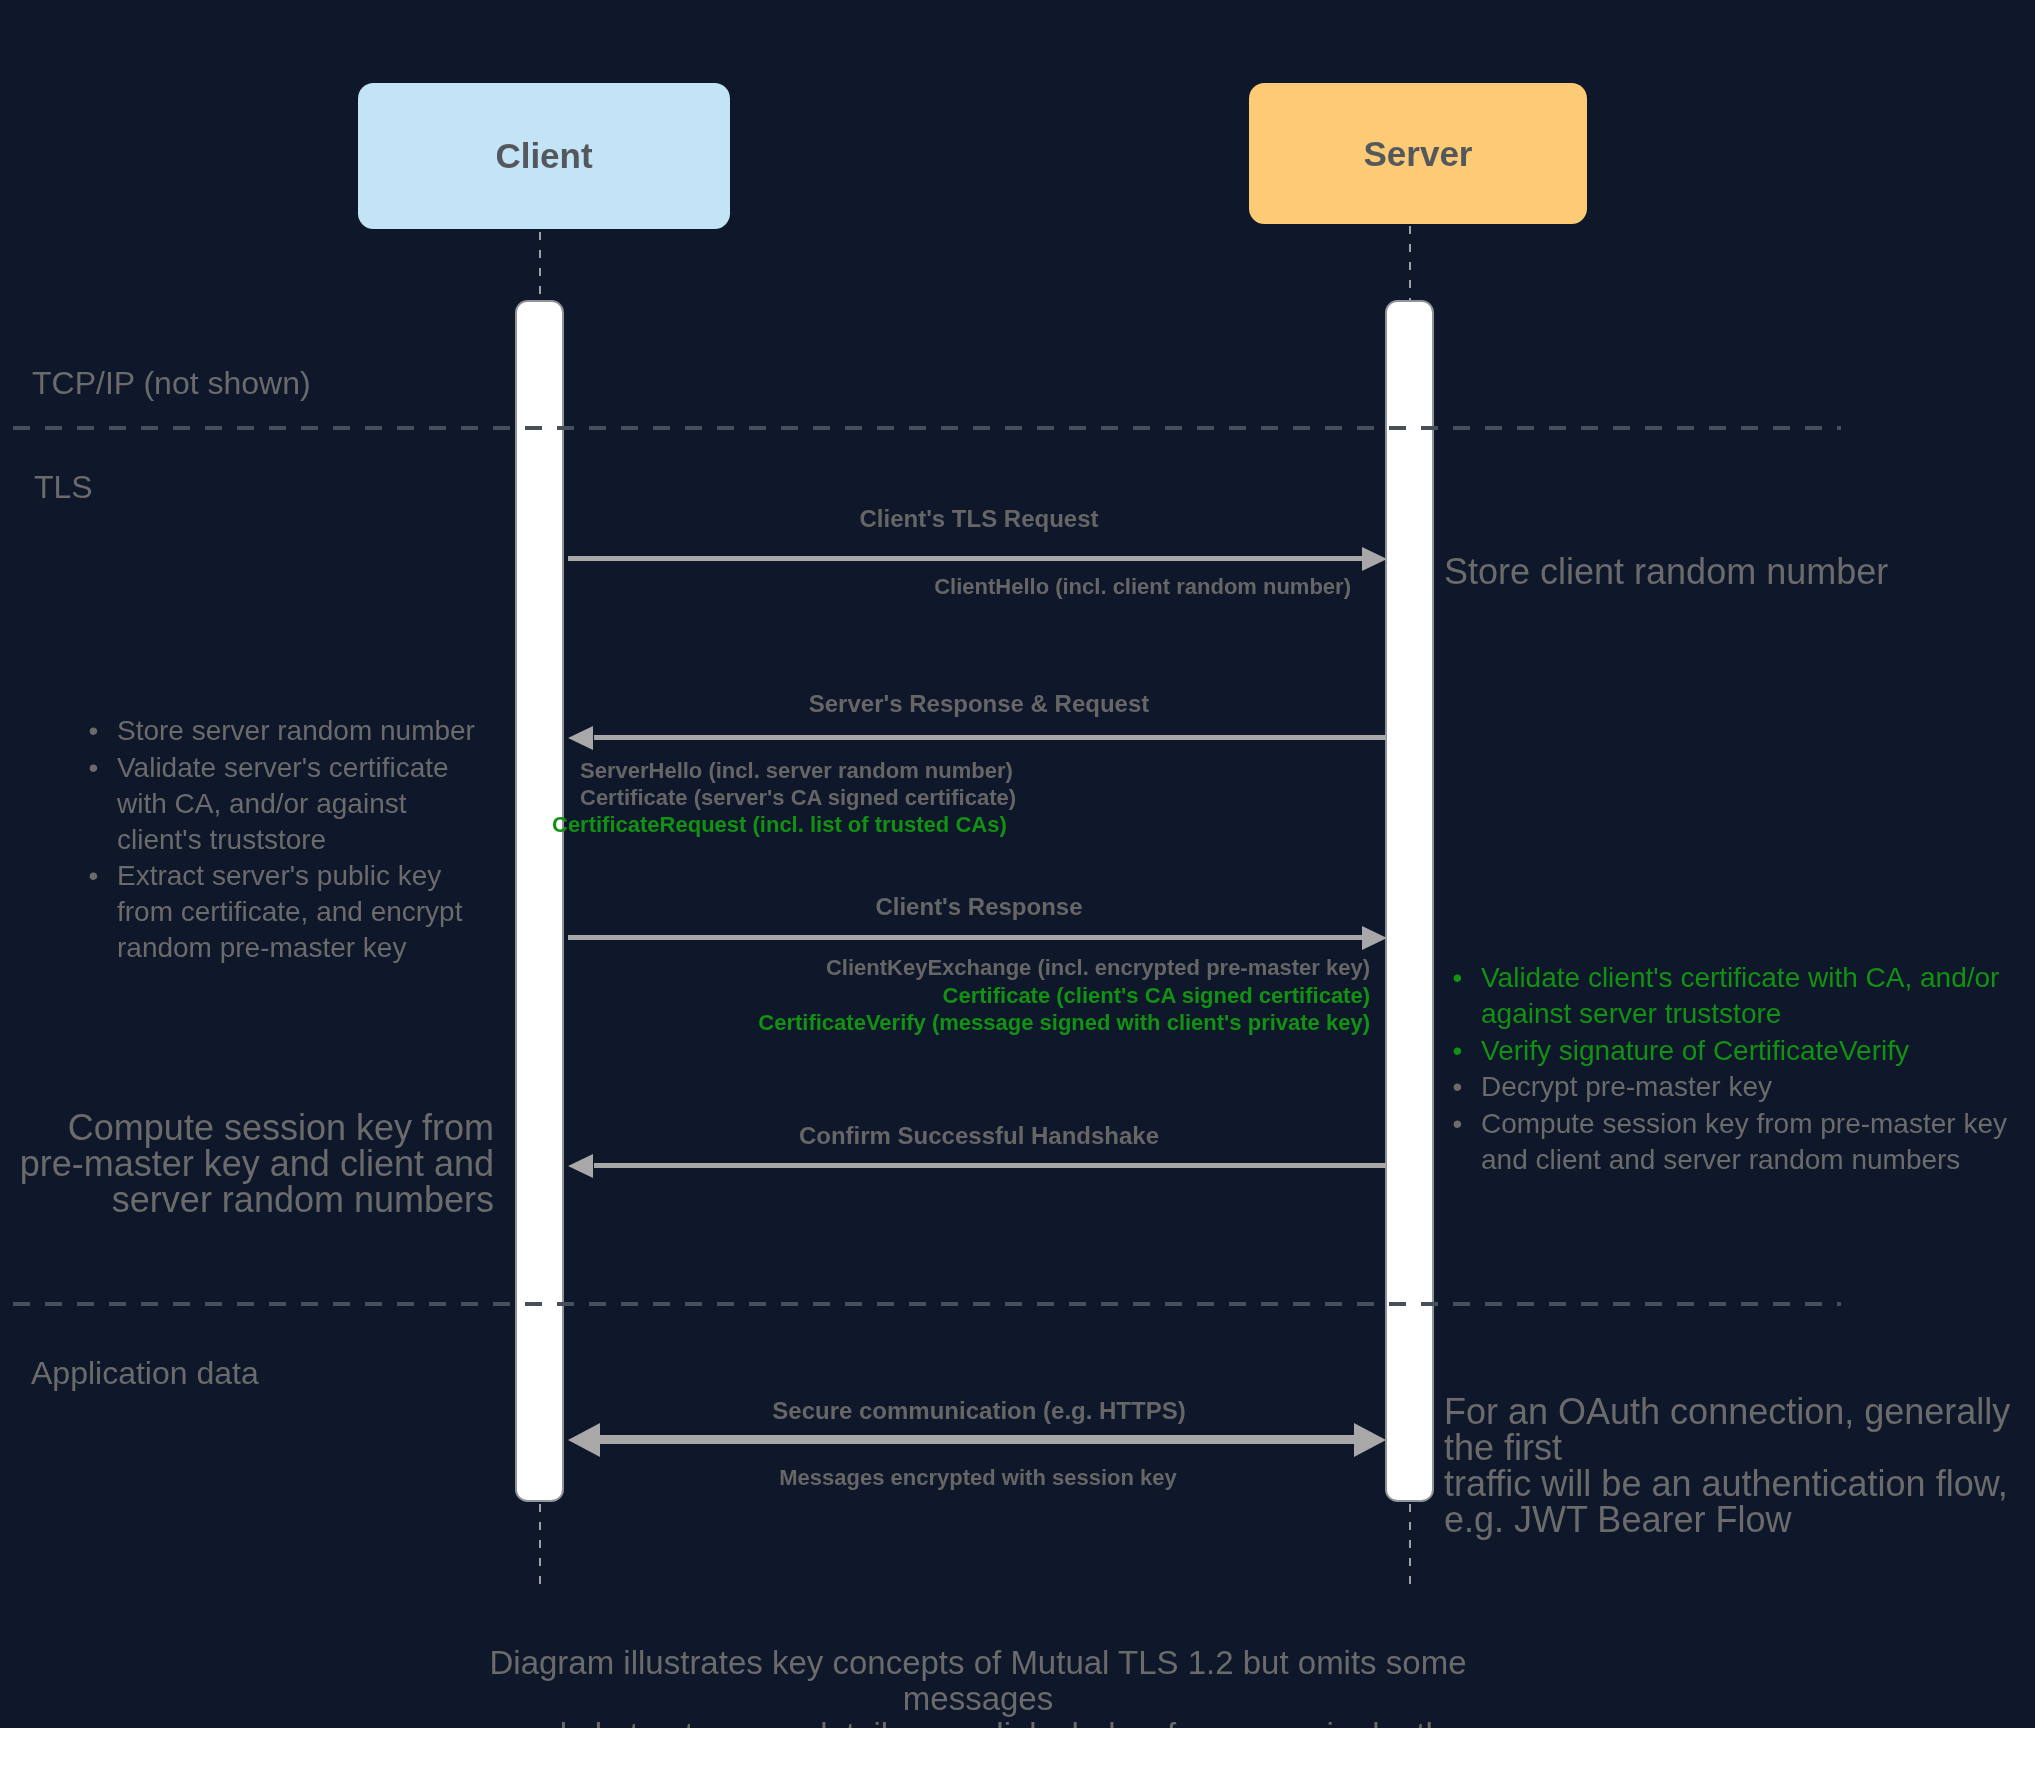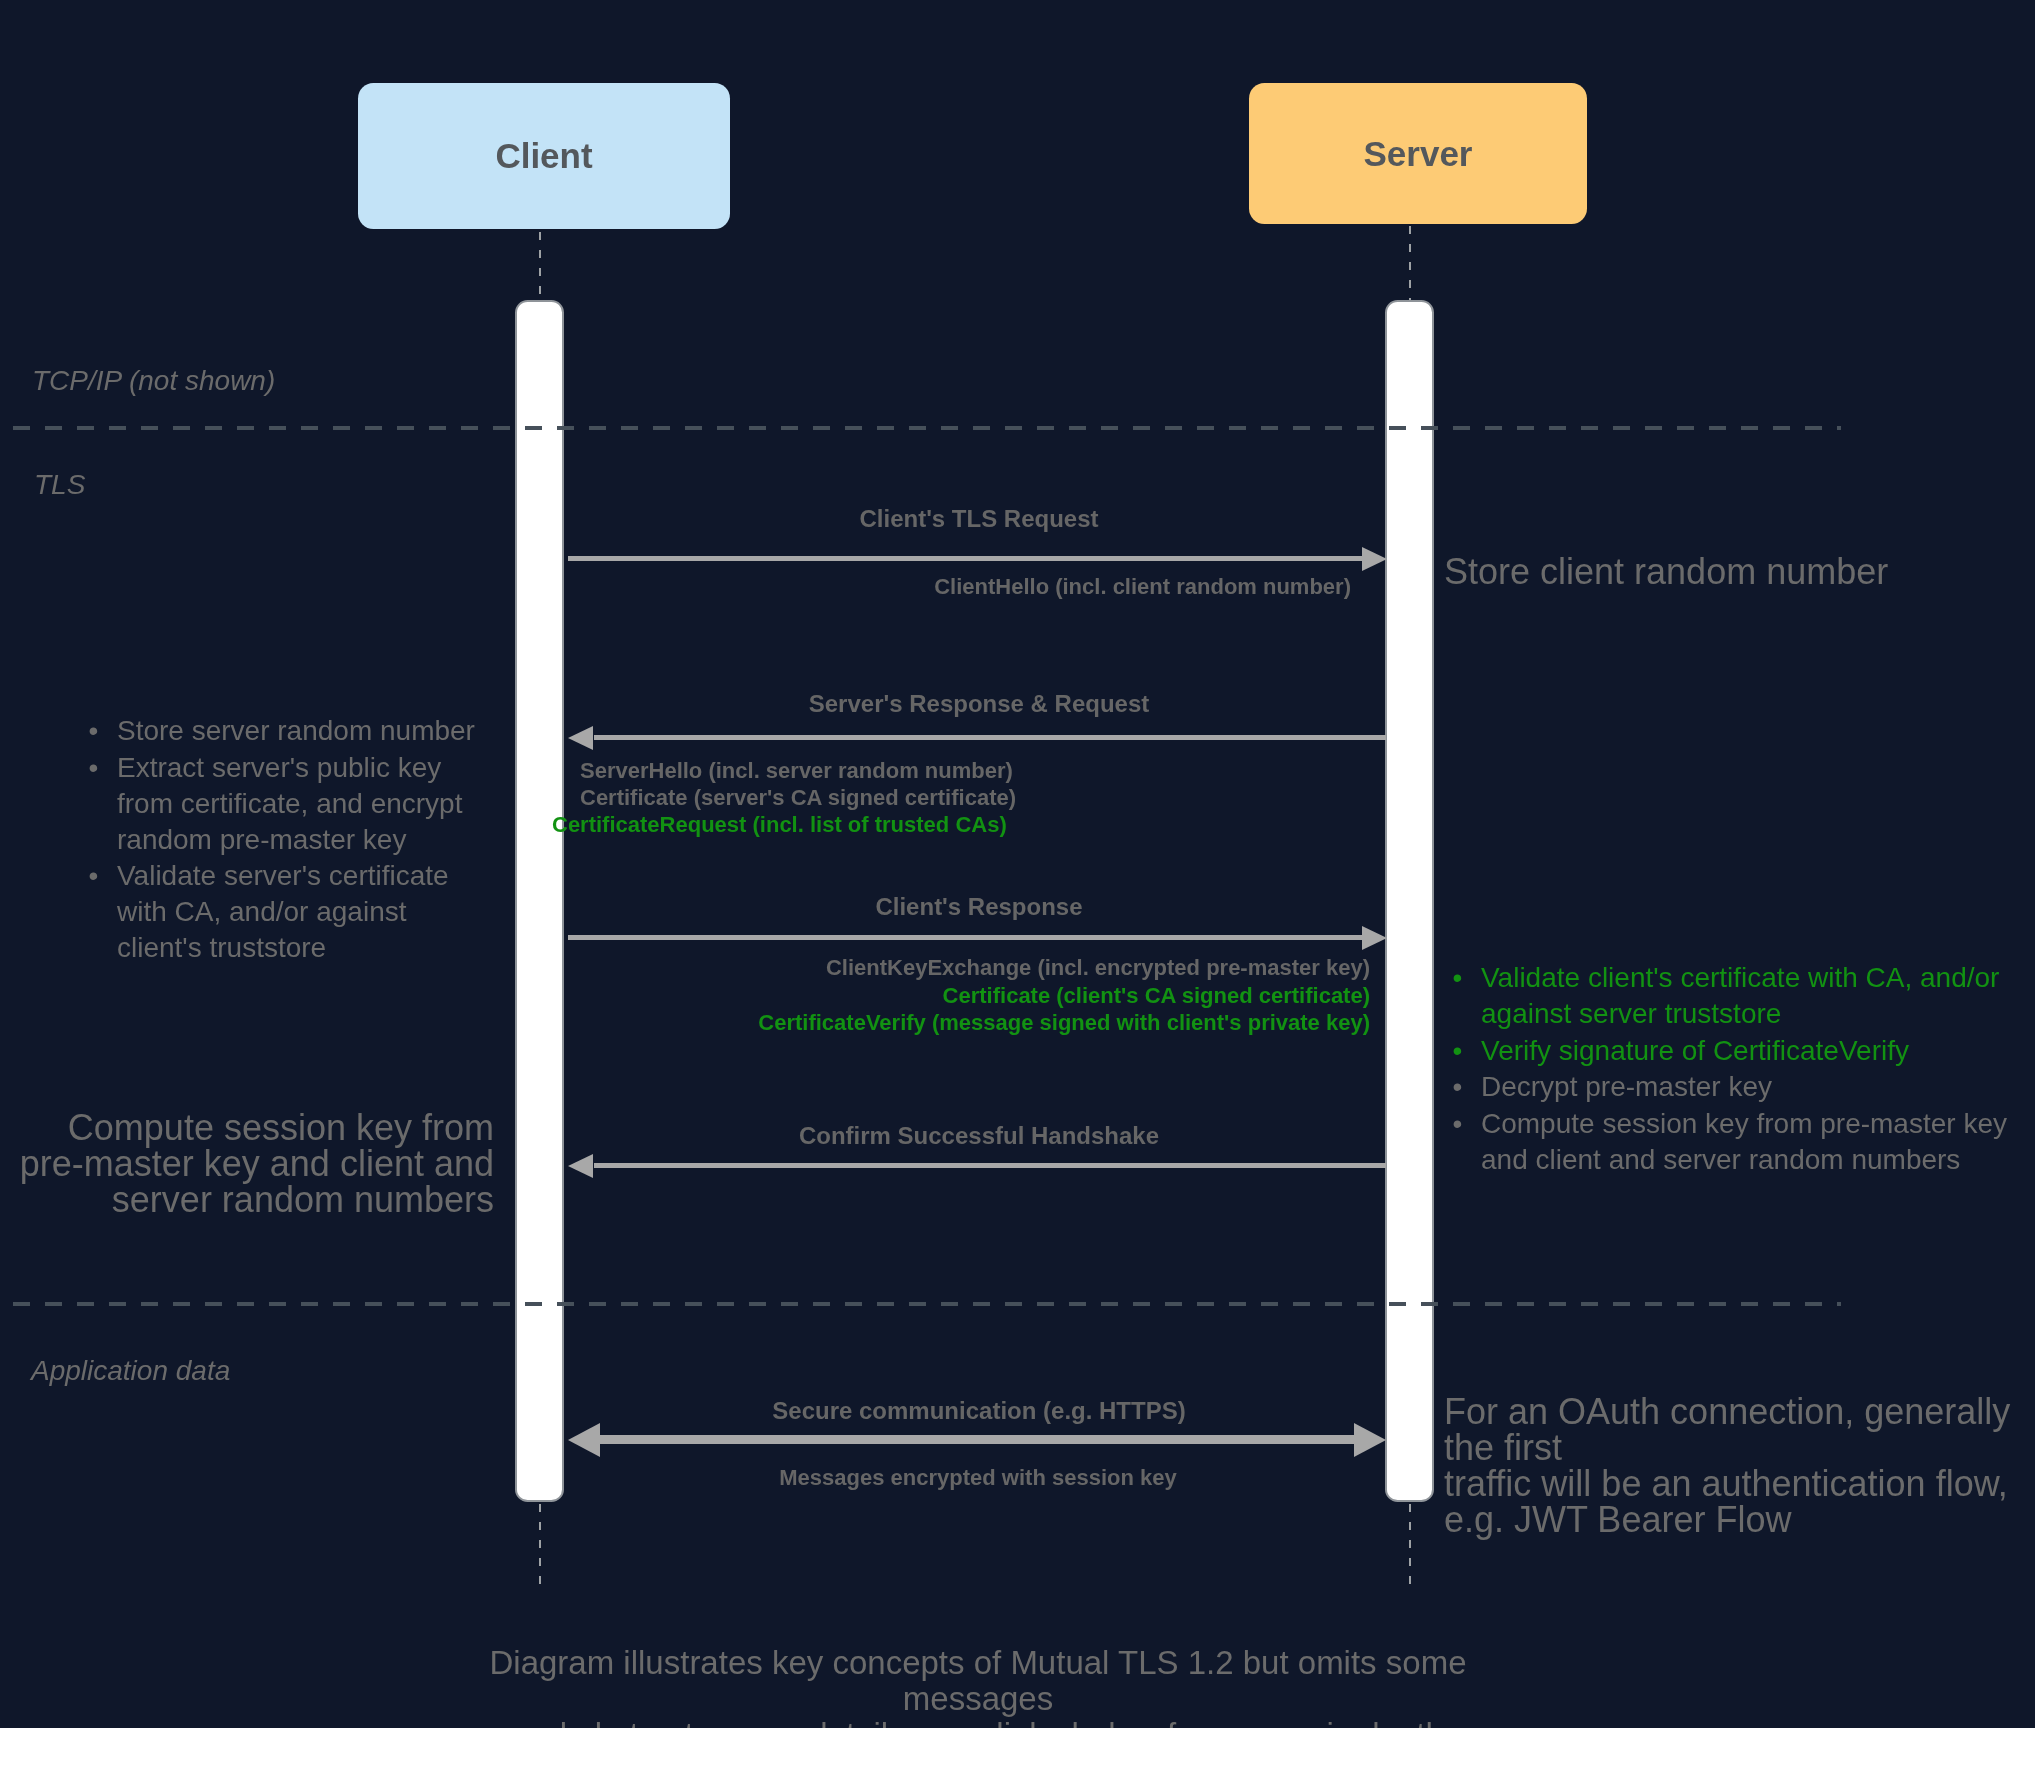--- a/index.html
+++ b/index.html
@@ -18,21 +18,21 @@
 
   .lifeline{position:absolute;width:2.1px;
     background:repeating-linear-gradient(180deg,#9EA2A5 0 8.4px,transparent 8.4px 18px);}
 
   .activation{position:absolute;top:300px;height:1202px;width:49px;background:#fff;
     border:2.1px solid #8F9499;border-radius:12.6px;}
 
   .separator{position:absolute;left:13.3px;width:1828px;height:4.2px;
     background:repeating-linear-gradient(90deg,var(--separator) 0 17px,transparent 17px 32px);}
 
-  .section-label{position:absolute;font-style:italic;font-size:28px;color:var(--note-text);white-space:nowrap;}
+  .section-label{position:absolute;font-size:32px;color:var(--note-text);white-space:nowrap;}
 
   .msg-title{position:absolute;left:979px;transform:translateX(-50%);font-weight:bold;font-size:24px;
     color:var(--gray-text);white-space:nowrap;}
 
   .arrow-line{position:absolute;height:4.9px;background:var(--arrow);}
   .arrow-line.thick{height:9px;}
   .head{position:absolute;width:0;height:0;border-top:12px solid transparent;border-bottom:12px solid transparent;}
   .head.right{border-left:25px solid var(--arrow);}
   .head.left{border-right:25px solid var(--arrow);}
   .head.big{border-top-width:17px;border-bottom-width:17px;}
@@ -92,26 +92,26 @@
 
   <div class="msg-title" style="top:690px;">Server's Response &amp; Request</div>
   <div class="arrow-line" style="left:594px;top:735px;width:792px;"></div>
   <div class="head left" style="left:568px;top:726px;"></div>
   <div class="msg-detail" style="left:580px;top:757px;">ServerHello (incl. server random number)</div>
   <div class="msg-detail" style="left:580px;top:784px;">Certificate (server's CA signed certificate)</div>
   <div class="msg-detail green" style="left:552px;top:811px;">CertificateRequest (incl. list of trusted CAs)</div>
 
   <ul class="bullets" style="left:83px;top:713px;width:467px;">
     <li>Store server random number</li>
+    <li>Validate server's certificate
+with CA, and/or against
+client's truststore</li>
     <li>Extract server's public key
 from certificate, and encrypt
 random pre-master key</li>
-    <li>Validate server's certificate
-with CA, and/or against
-client's truststore</li>
   </ul>
 
   <div class="msg-title" style="top:893px;">Client's Response</div>
   <div class="arrow-line" style="left:568px;top:935px;width:794px;"></div>
   <div class="head right" style="left:1362px;top:926px;"></div>
   <div class="msg-detail align-right" style="right:665px;top:954px;">ClientKeyExchange (incl. encrypted pre-master key)</div>
   <div class="msg-detail align-right green" style="right:665px;top:982px;">Certificate (client's CA signed certificate)</div>
   <div class="msg-detail align-right green" style="right:665px;top:1009px;">CertificateVerify (message signed with client's private key)</div>
 
   <ul class="bullets" style="left:1447px;top:960px;width:588px;">

